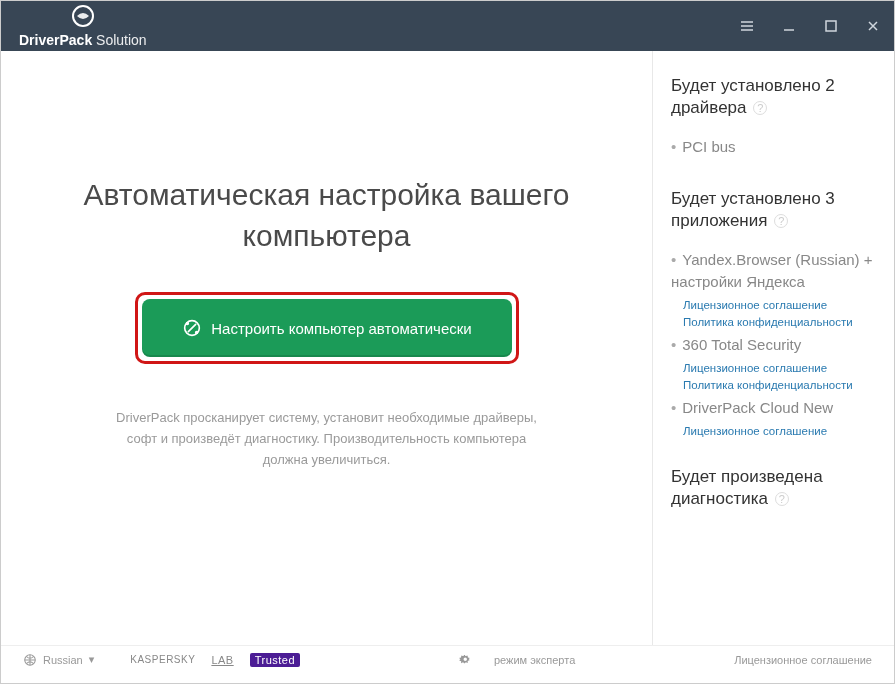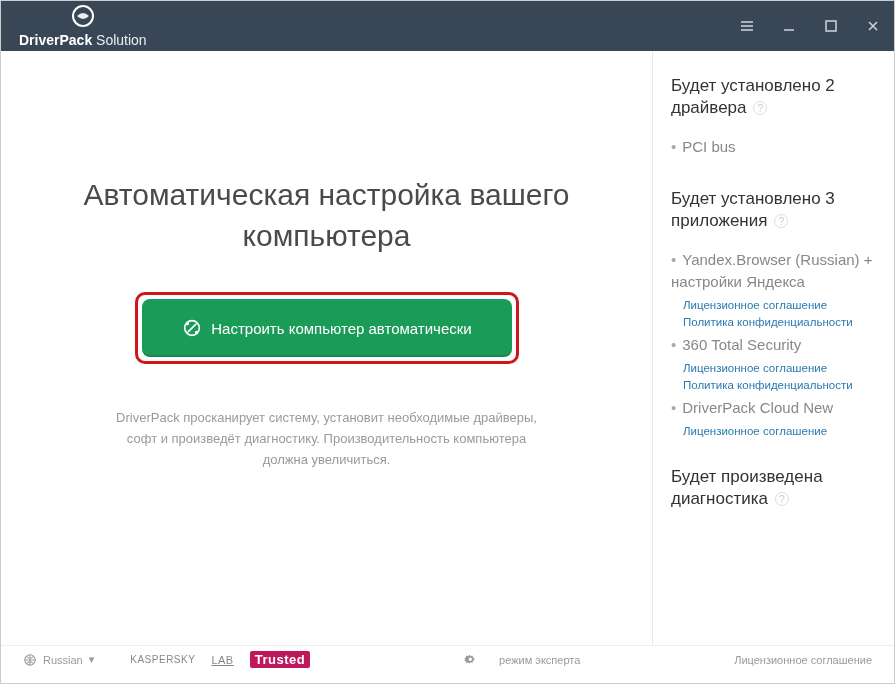--- a/index.html
+++ b/index.html
@@ -185,26 +185,25 @@
     .globe-icon { width: 14px; height: 14px; }
     .kaspersky {
       font-size: 10px;
       letter-spacing: 0.5px;
       color: #888;
       display: flex;
       align-items: center;
       gap: 16px;
     }
     .trusted-badge {
-      background: #be185d;
+      background: #4c1d95;
       color: #fff;
       padding: 1px 5px;
       border-radius: 2px;
-      font-size: 13px;
-      font-weight: bold;
+      font-size: 11px;
     }
     .gear-icon { width: 13px; height: 13px; }
     .footer-link { cursor: pointer; color: #999; }
   </style>
 </head>
 <body>
 
 <div class="titlebar">
   <div class="titlebar-left">
     <span class="logo-icon">

